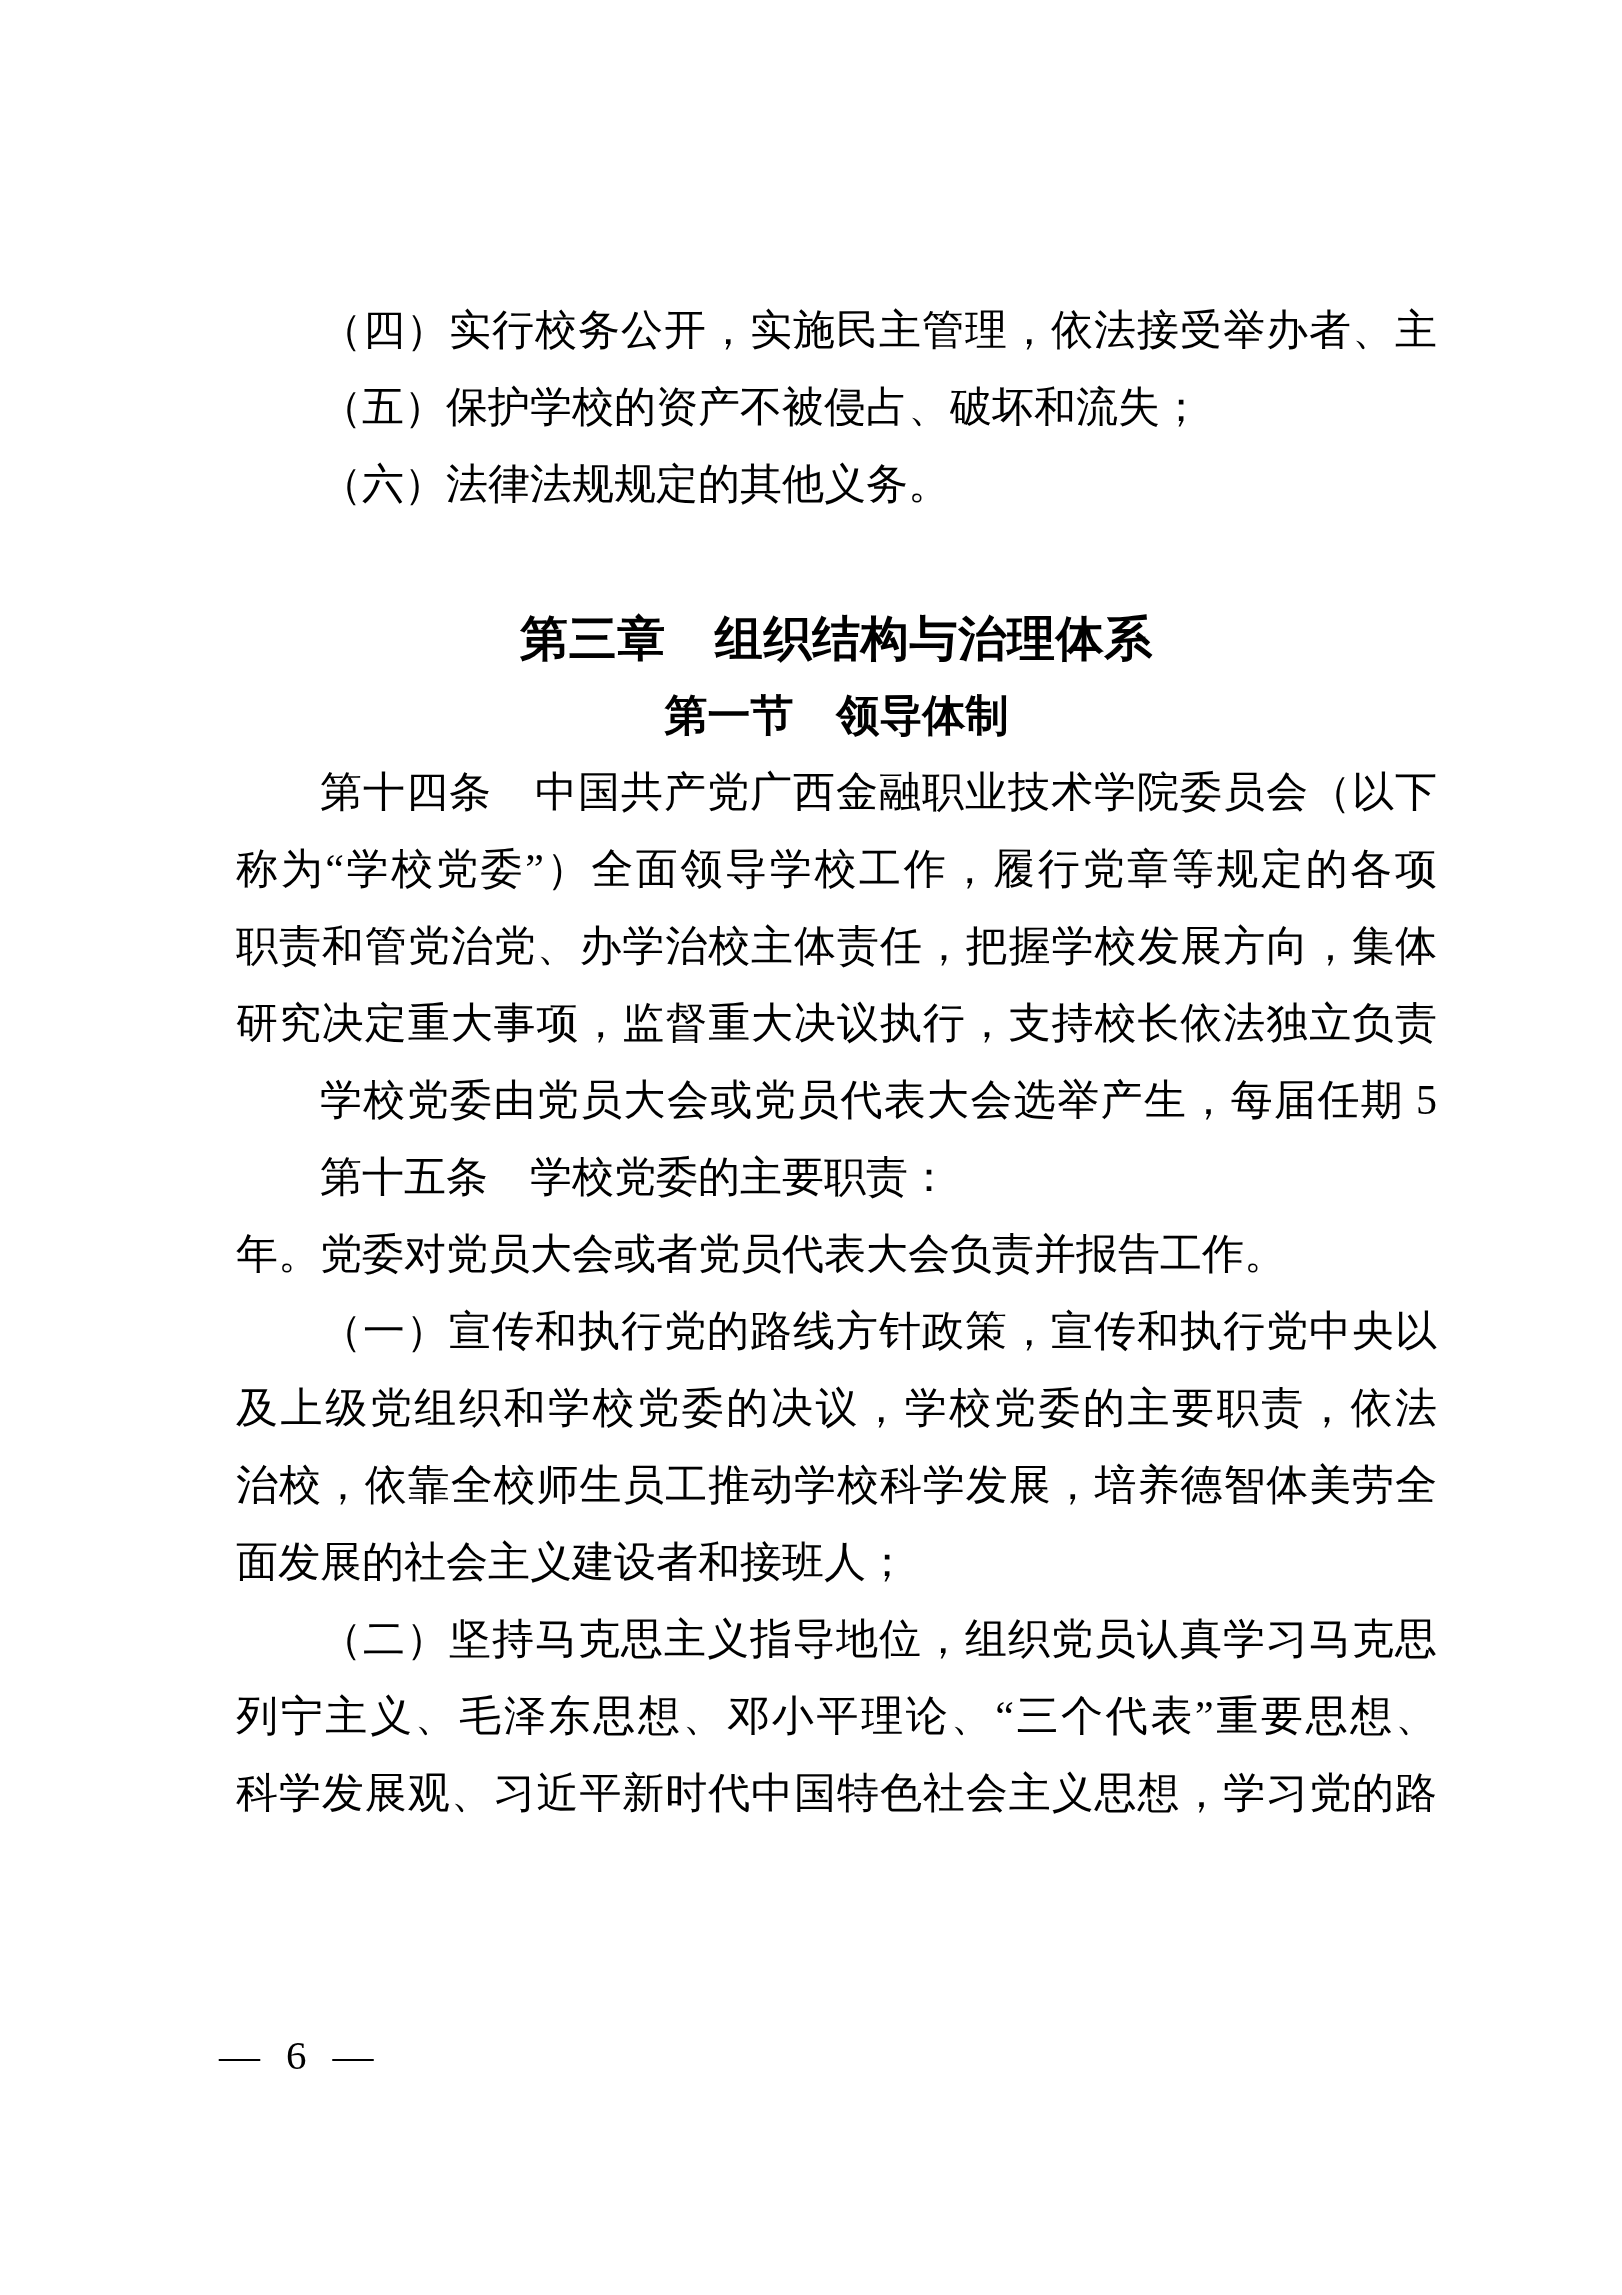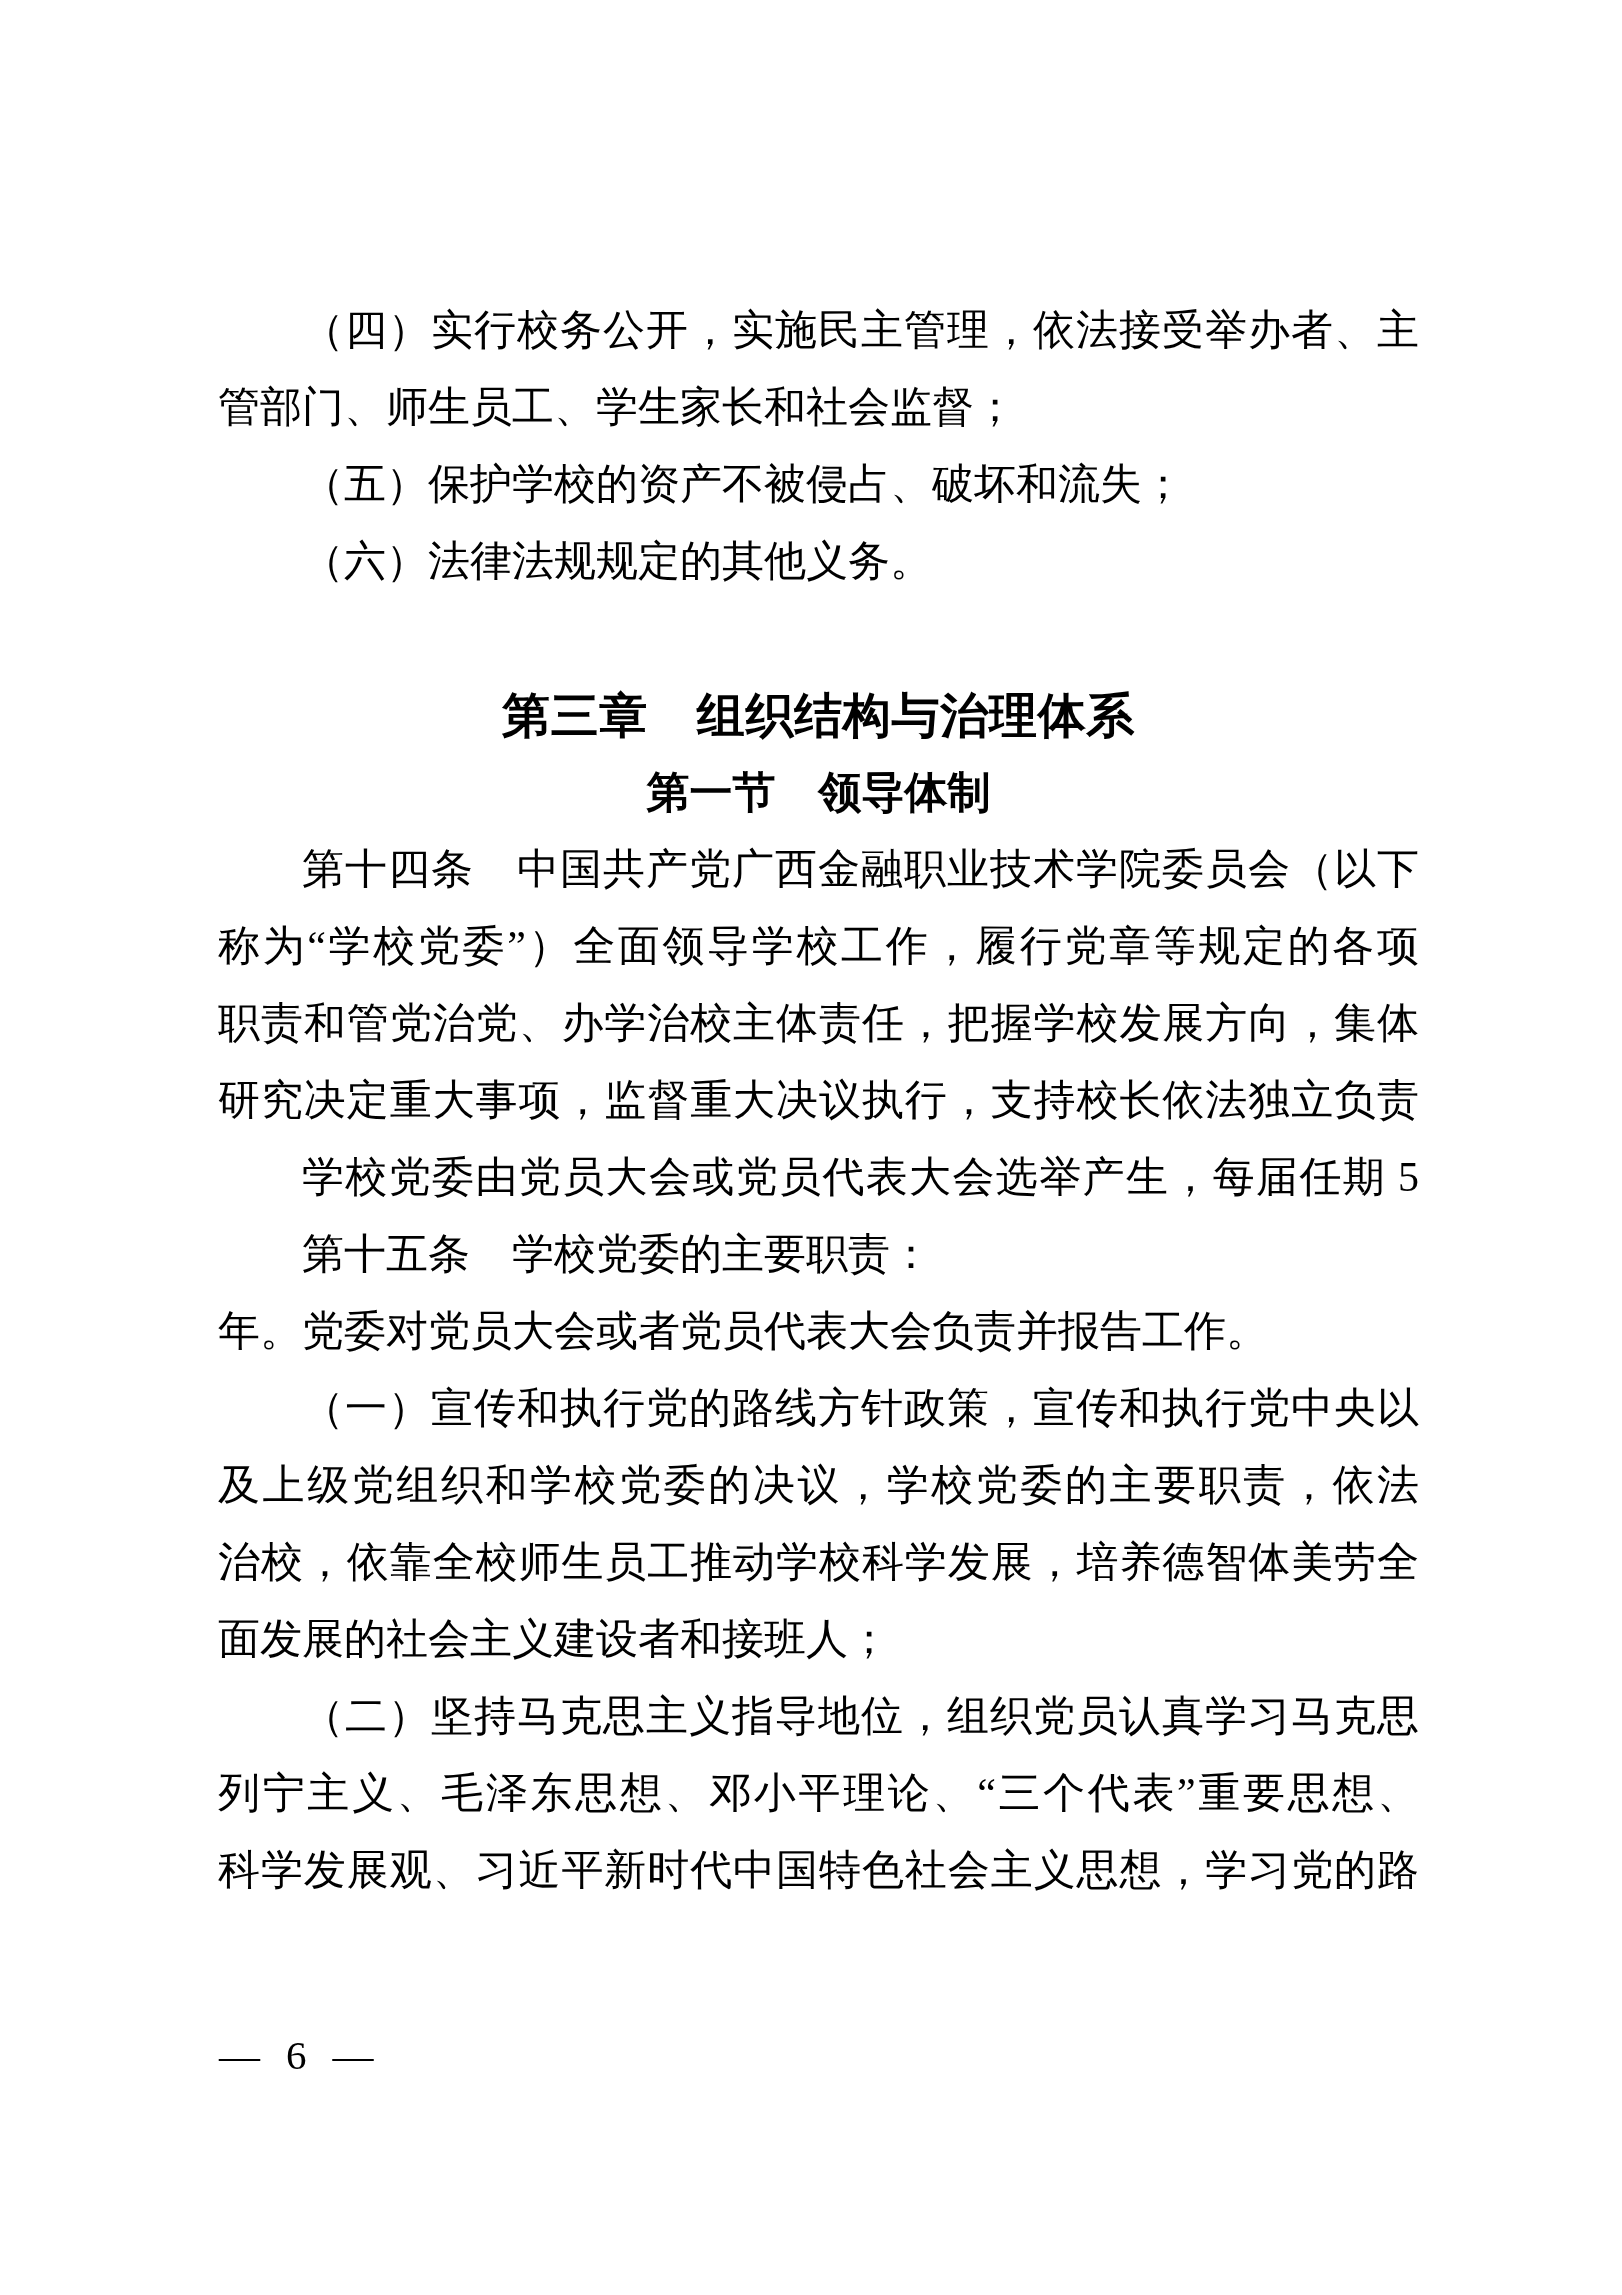--- a/index.html
+++ b/index.html
@@ -9,21 +9,21 @@
   body {
     width: 1623px;
     height: 2295px;
     position: relative;
     background: #ffffff;
     color: #000000;
     overflow: hidden;
   }
   .text-block {
     position: absolute;
-    left: 218px;
+    left: 236px;
     top: 292px;
     width: 1201px;
     font-family: "Liberation Serif", serif;
     font-size: 42px;
     color: #000000;
   }
   .line {
     height: 77px;
     line-height: 77px;
     text-align: left;
@@ -63,21 +63,20 @@
     letter-spacing: 3.9px;
     word-spacing: 7.9px;
     color: #000000;
   }
 </style>
 </head>
 <body>
 
 <div class="text-block" id="text-block">
     <div class="line indent fill">（四）实行校务公开，实施民主管理，依法接受举办者、主</div>
-    <div class="line">管部门、师生员工、学生家长和社会监督；</div>
     <div class="line indent">（五）保护学校的资产不被侵占、破坏和流失；</div>
     <div class="line indent">（六）法律法规规定的其他义务。</div>
     <div class="line"></div>
     <div class="line chapter">第三章　组织结构与治理体系</div>
     <div class="line section">第一节　领导体制</div>
     <div class="line indent fill">第十四条　中国共产党广西金融职业技术学院委员会（以下</div>
     <div class="line fill">称为“学校党委”）全面领导学校工作，履行党章等规定的各项</div>
     <div class="line fill">职责和管党治党、办学治校主体责任，把握学校发展方向，集体</div>
     <div class="line fill">研究决定重大事项，监督重大决议执行，支持校长依法独立负责</div>
     <div class="line indent fill">学校党委由党员大会或党员代表大会选举产生，每届任期 5</div>

